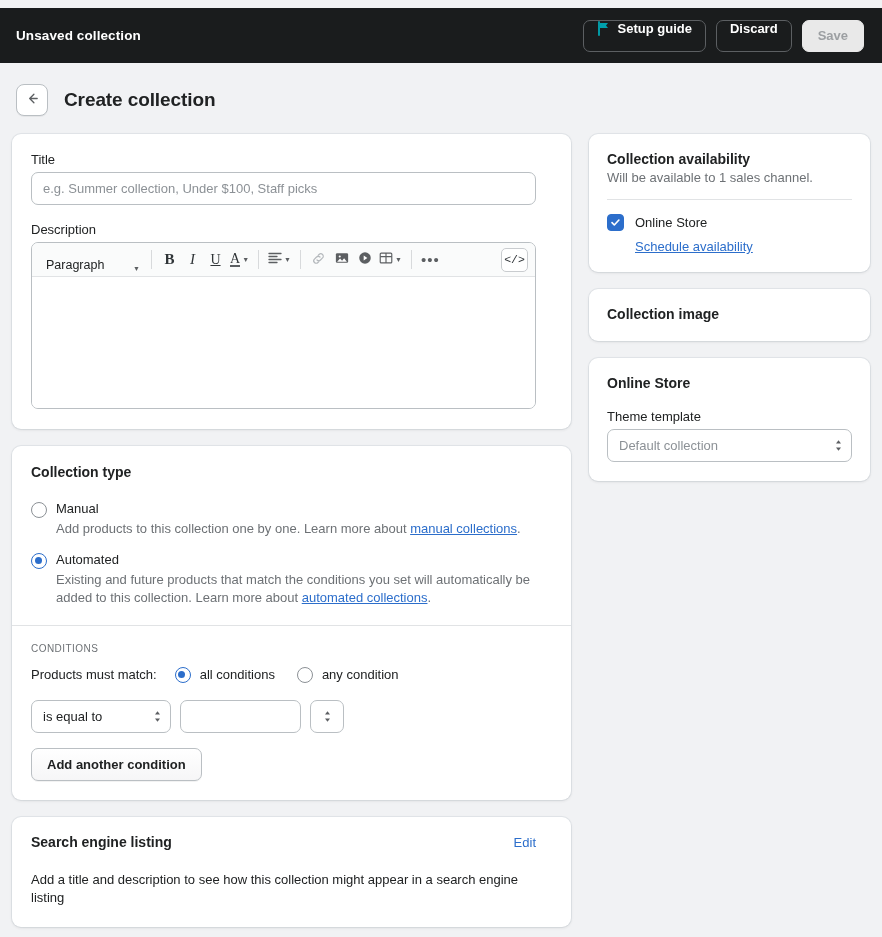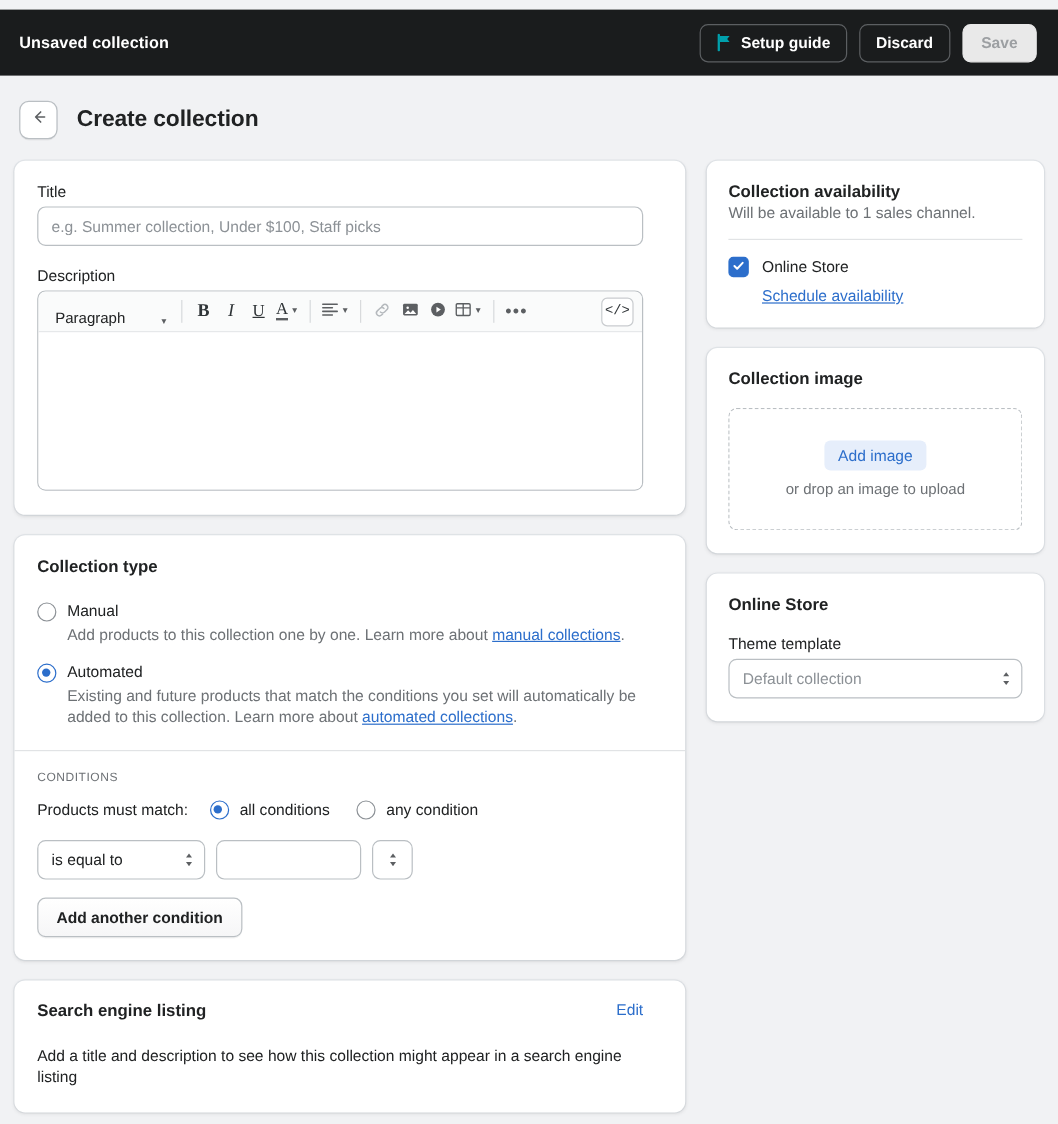--- a/index.html
+++ b/index.html
@@ -40,21 +40,20 @@
     background: transparent;
     border: 1px solid #5c5f62;
     border-radius: 7px;
     color: #ffffff;
     font-size: 13px;
     font-weight: bold;
     font-family: "Liberation Sans", sans-serif;
     padding: 0 13px;
     height: 32px;
     display: flex;
-    align-items: center;
     gap: 7px;
     cursor: pointer;
     white-space: nowrap;
   }
   .btn-save-disabled {
     background: #e9e9e9;
     border: 1px solid #e9e9e9;
     border-radius: 7px;
     color: #9c9fa2;
     font-size: 13px;
@@ -251,21 +250,21 @@
     font-weight: bold;
     font-family: "Liberation Sans", sans-serif;
     color: #202223;
     padding: 0 15px;
     cursor: pointer;
     box-shadow: 0 1px 0 rgba(0,0,0,0.05);
   }
 
   
   .seo-head {
-    display: flex; align-items: flex-start; justify-content: space-between;
+    display: flex; align-items: flex-end; justify-content: space-between;
   }
   .link-btn {
     font-size: 13px; color: #2c6ecb; cursor: pointer; background: none;
     border: none; font-family: "Liberation Sans", sans-serif; padding: 0;
   }
   .seo-body {
     font-size: 13px; color: #202223; margin-top: 21px; line-height: 18px;
   }
 
   
@@ -531,24 +530,20 @@
             </div>
             <span class="chk-label">Online Store</span>
           </div>
           <a class="sched-link" href="#">Schedule availability</a>
         </div>
       </div>
 
       <div class="card">
         <div class="card-pad" style="padding:17px 18px 19px 18px;">
           <div class="card-title">Collection image</div>
-          <div class="dropzone">
-            <button class="btn-plain">Add image</button>
-            <div class="drop-hint">or drop an image to upload</div>
-          </div>
         </div>
       </div>
 
       <div class="card">
         <div class="card-pad" style="padding:17px 18px 19px 18px;">
           <div class="card-title">Online Store</div>
           <label class="field-label" style="margin-top:18px;">Theme template</label>
           <div class="select-box ghost">
             <span>Default collection</span>
             <span class="stepper-arrows">

